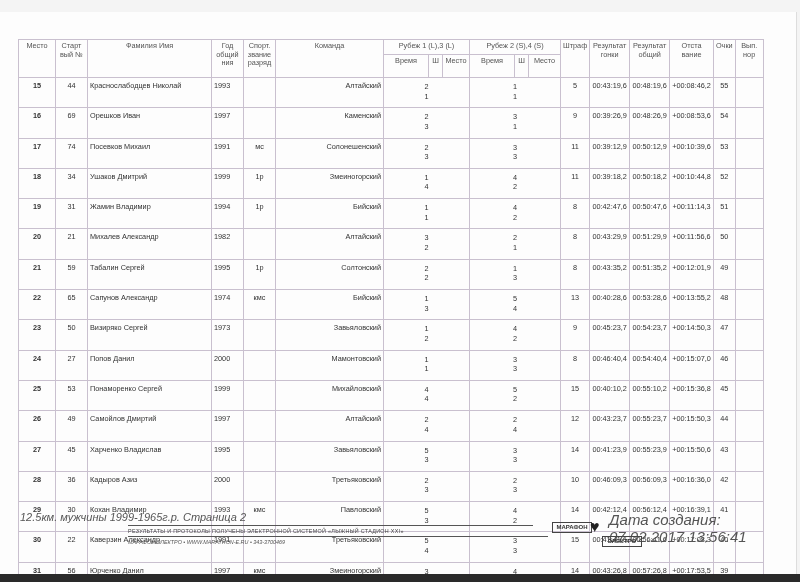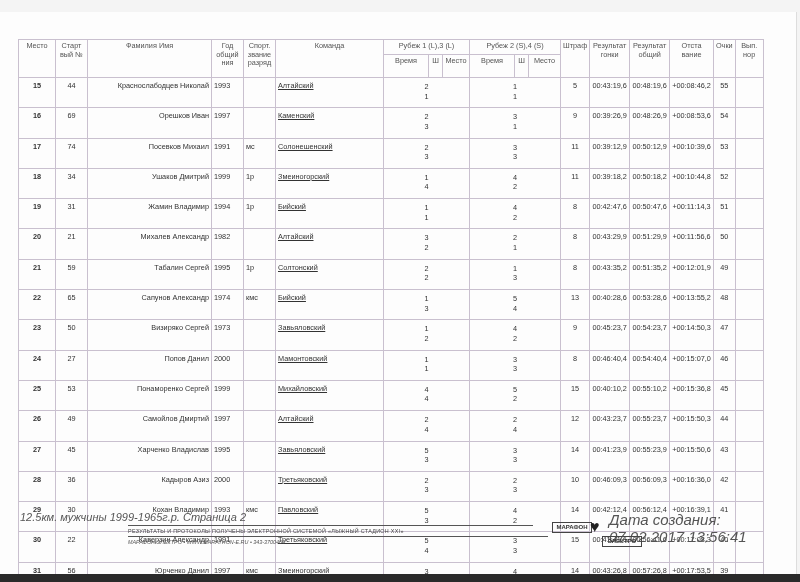--- a/index.html
+++ b/index.html
@@ -7,24 +7,24 @@
   .page{position:absolute;left:0;top:12px;width:796px;height:572px;background:#fdfdfd;border-right:1px solid #ddd;}
   .bottom-bar{position:absolute;left:0;top:574px;width:800px;height:8px;background:#2a2a2a;}
   table.res{position:absolute;left:18px;top:27px;border-collapse:collapse;font-size:7.3px;table-layout:fixed;}
   table.res td, table.res th{border:1px solid #c9c0cf;padding:0 2px;vertical-align:top;line-height:8.5px;}
   table.res th{font-weight:normal;color:#555;text-align:center;padding-top:2px;}
   table.res tr.hdr1 th{height:12px;}
   table.res tr.hdr2 th{height:20px;}
   table.res td{height:25.3px;padding-top:4px;}
   td.c-place{text-align:center;font-weight:bold;color:#333;}
   td.c-bib{text-align:center;}
-  td.c-name{text-align:right;}
+  td.c-name{text-align:left;}
   td.c-year{text-align:left;}
-  td.c-rank{text-align:left;}
-  td.c-team{text-align:left;text-decoration:underline;}
+  td.c-rank{text-align:center;}
+  td.c-team{text-align:right;}
   td.c-shoot{text-align:center;}
   td.c-shoot span{display:block;line-height:9.5px;}
   td.c-pen{text-align:center;}
   td.c-time{text-align:center;}
   td.c-pts{text-align:center;}
   .green{border-left-color:#a9d0a9 !important;}
   .footer-left{position:absolute;left:20px;top:499px;font-size:11px;font-style:italic;color:#555;}
   .footer-right{position:absolute;left:609px;top:499px;font-size:15px;font-style:italic;color:#555;}
   .line1{position:absolute;left:128px;top:513px;width:405px;height:1px;background:#555;}
   .sys{position:absolute;left:128px;top:516px;font-size:5.4px;color:#444;letter-spacing:0.3px;}

